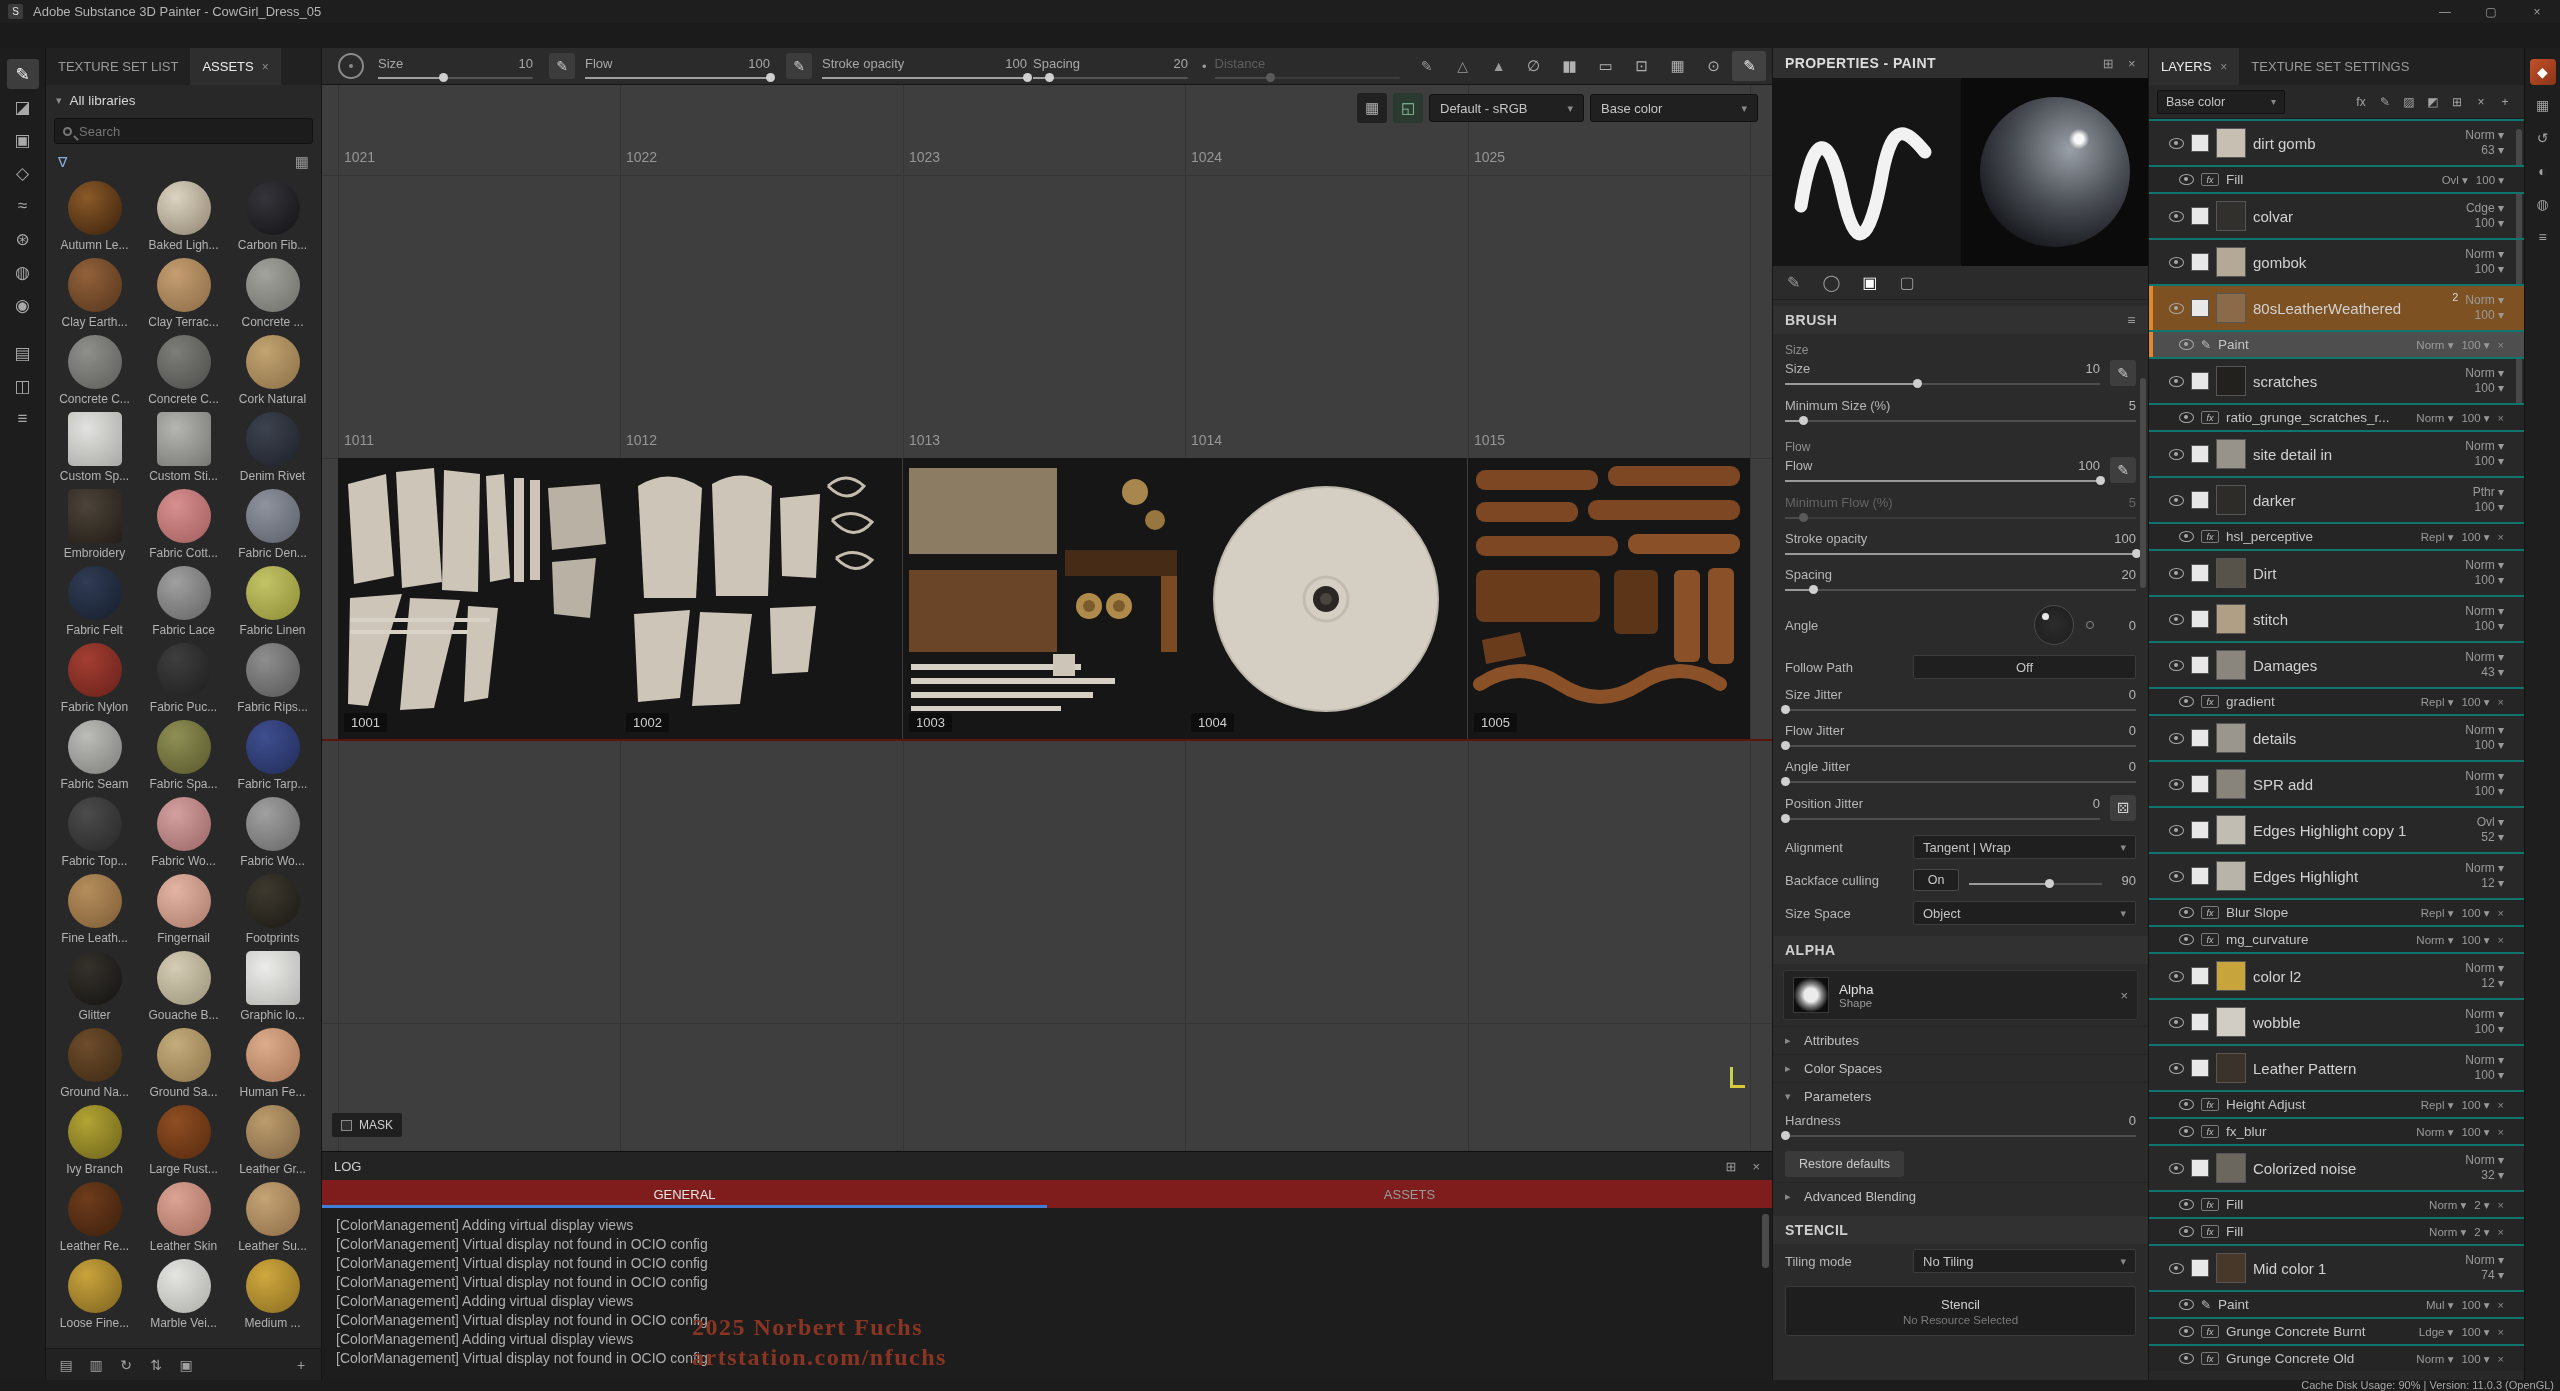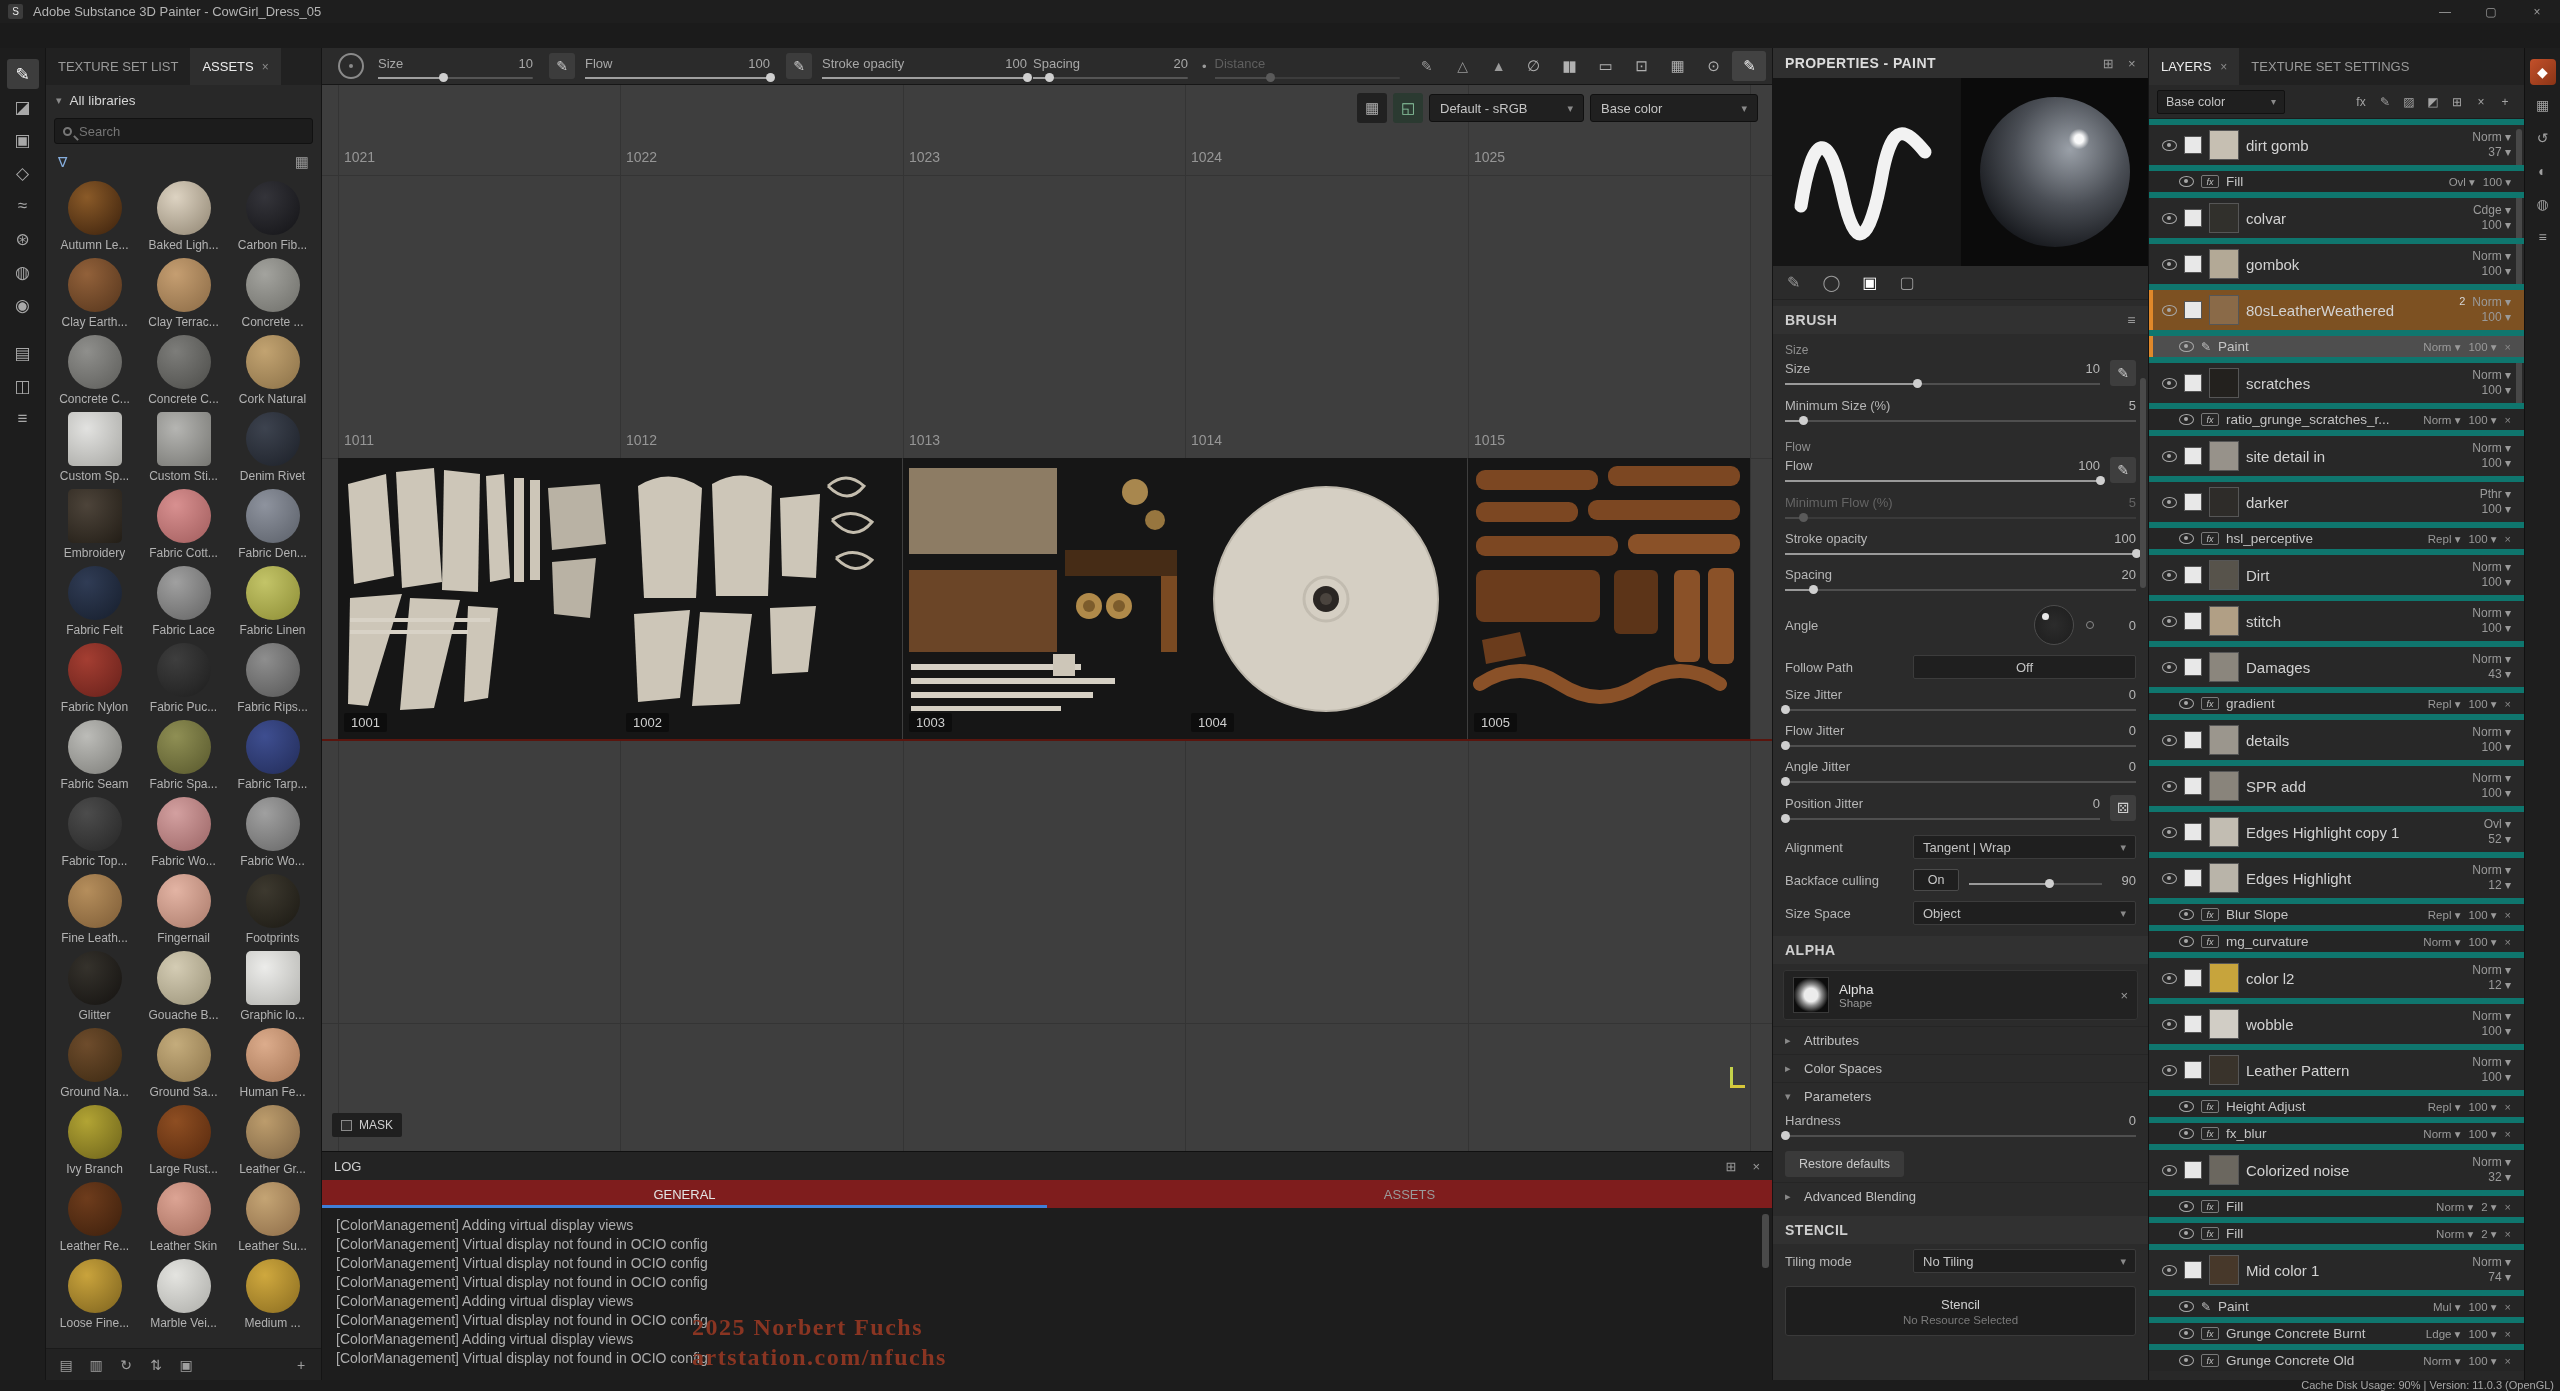--- a/index.html
+++ b/index.html
@@ -216,22 +216,22 @@
   .ltab.active{background:#2e2e2e;color:#ececec}
   .lctrl{height:34px;display:flex;align-items:center;gap:3px;padding:0 8px;
     border-bottom:1px solid #1c1c1c;flex:none}
   .chdd{width:128px;height:24px;background:#1f1f1f;border:1px solid #111;border-radius:2px;
     display:flex;align-items:center;padding:0 8px;font-size:12.5px;color:#c4c4c4}
   .chdd .car{margin-left:auto;color:#8a8a8a;font-size:10px}
   .hics{margin-left:auto;display:flex;gap:2px}
   .hic{width:22px;height:22px;display:flex;align-items:center;justify-content:center;
     color:#a4a4a4;font-size:12px}
   #llist{flex:1;overflow:hidden;position:relative}
-  .lrow{position:relative;display:flex;align-items:center;gap:7px;padding:0 13px;
-    border-top:6px solid #0f766e}
+  .lrow{position:relative;display:flex;align-items:center;gap:7px;padding:0 20px;
+    border-top:2px solid #0f766e}
   .lrow.main{height:46px}
   .lrow.sub{height:27px;padding-left:30px;background:#252525}
   .lrow.selg{background:#7d5122}
   .lrow.sels{background:#4e4e4e}
   .lrow.selg::before,.lrow.sels::before{content:"";position:absolute;left:0;top:0;bottom:0;
     width:4px;background:#e0882a}
   .eye{width:15px;height:11px;border:1.5px solid #a8a8a8;border-radius:50%;position:relative;
     flex:none}
   .eye::after{content:"";position:absolute;left:3.5px;top:2px;width:4px;height:4px;
     border-radius:50%;background:#a8a8a8}
@@ -1029,21 +1029,21 @@
     </div>
     <div id="llist">
       <div class="lscroll"></div>
     <div class="lrow main">
           <span class="eye"></span>
           <span class="mthumb"></span>
           <span class="lthumb" style="background: rgb(198, 191, 178);"></span>
           <span class="lname">dirt gomb</span>
           <div class="lright">
             <div>Norm ▾</div>
-            <div>37 ▾</div>
+            <div>63 ▾</div>
           </div>
         </div>
         <div class="lrow sub">
           <span class="eye"></span>
           <span class="fxic">fx</span>
           <span class="lname">Fill</span>
           <div class="lrinline">
             <span>Ovl ▾</span>
             <span>100 ▾</span>
           </div>

